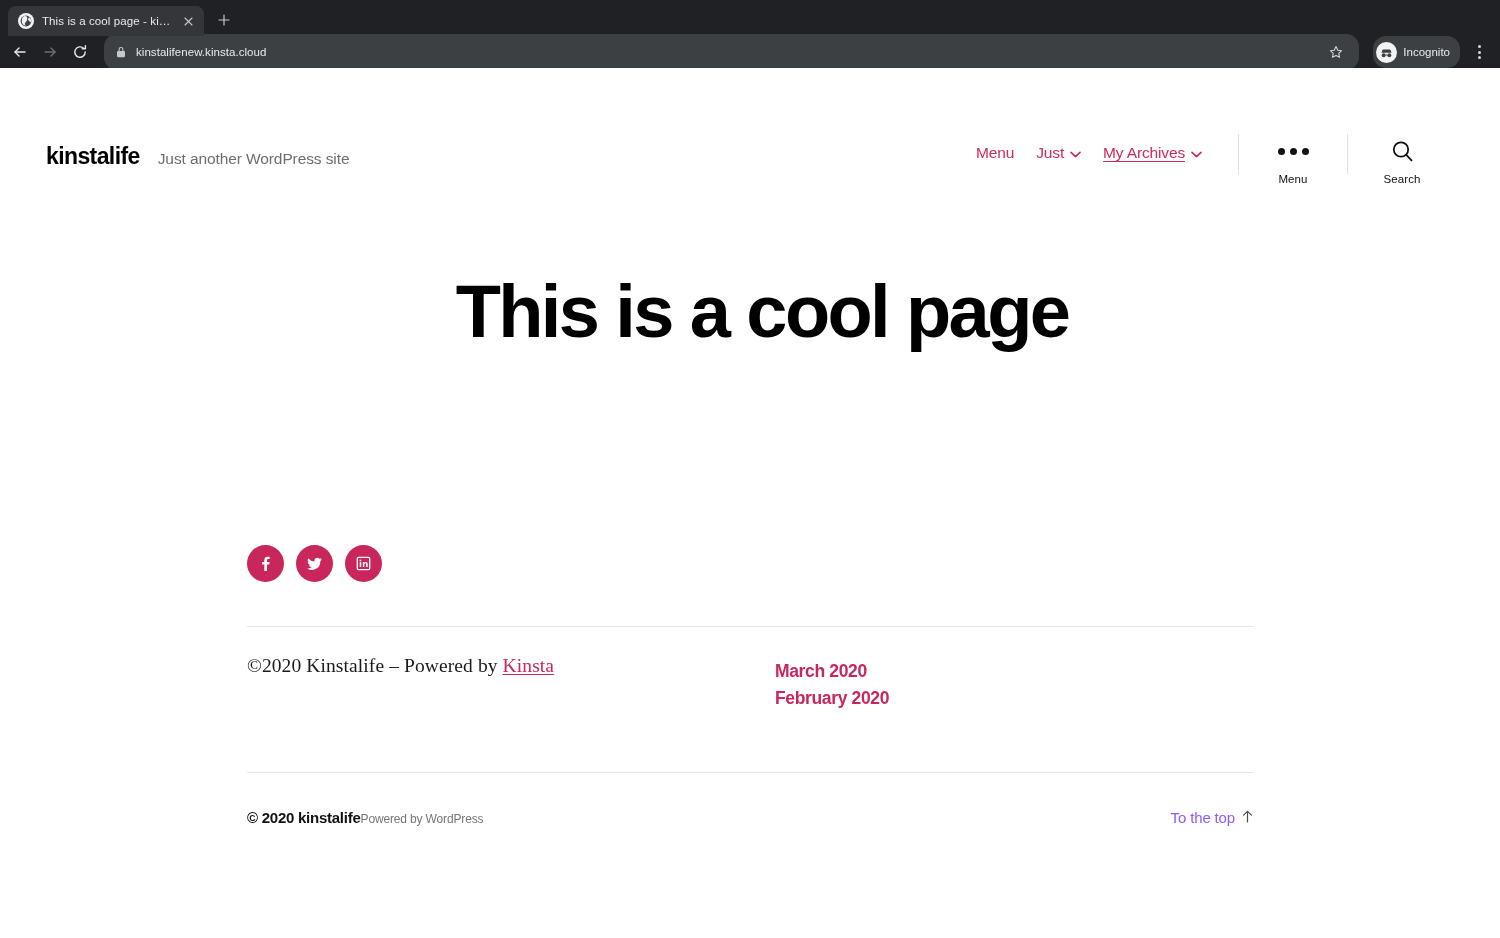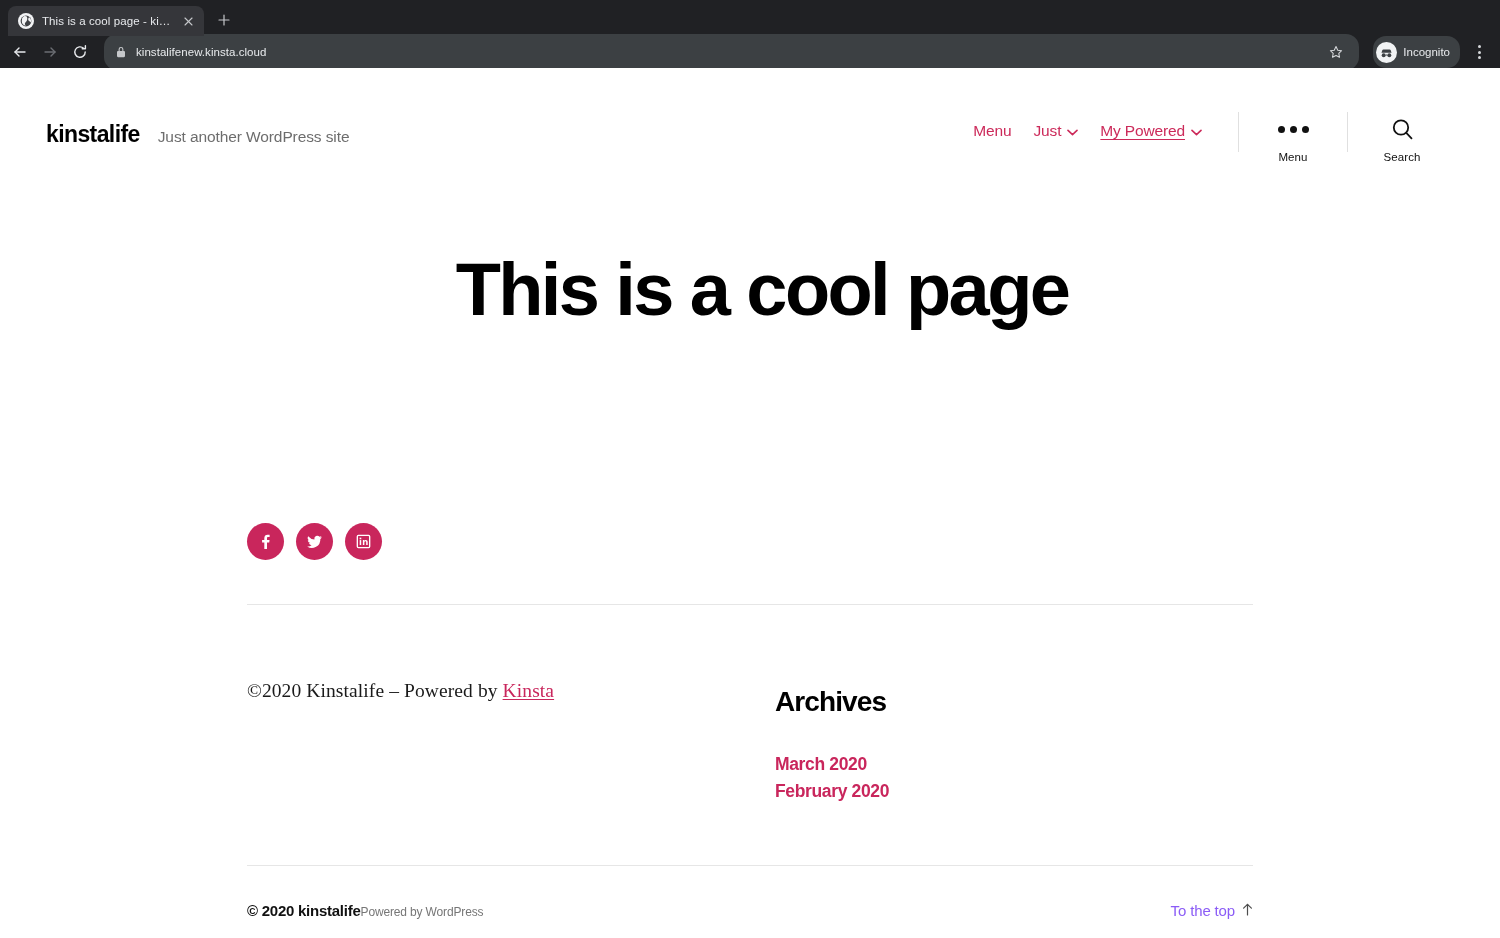--- a/index.html
+++ b/index.html
@@ -168,21 +168,21 @@
     height: 870px;
     background: #ffffff;
     overflow: hidden;
     position: relative;
   }
 
   
   .site-header {
     display: flex;
     align-items: flex-start;
-    padding: 38px 56px 0 46px;
+    padding: 60px 56px 0 46px;
   }
 
   .brand-block {
     display: flex;
     align-items: baseline;
     gap: 18px;
     padding-top: 15px;
   }
 
   .site-title {
@@ -299,21 +299,21 @@
     background: #e6e6e6;
     margin: 0 247px;
   }
   .rule-1 { margin-top: 44px; }
   .rule-2 { margin-top: 57px; }
 
   
   .footer-cols {
     display: flex;
     padding: 0 247px;
-    margin-top: 75px;
+    margin-top: 28px;
     align-items: flex-start;
   }
   .footer-credit {
     width: 528px;
     font-family: "Liberation Serif", serif;
     font-size: 19.5px;
     color: #1a1a1a;
     letter-spacing: 0.1px;
   }
   .footer-credit a {
@@ -470,21 +470,21 @@
         </a>
         <a class="nav-item">
           <span>Just</span>
           <span class="chev">
             <svg width="11" height="7" viewBox="0 0 11 7" fill="none" stroke="#cc2a5a" stroke-width="1.6" stroke-linecap="round" stroke-linejoin="round">
               <polyline points="1,1.4 5.5,5.6 10,1.4"></polyline>
             </svg>
           </span>
         </a>
         <a class="nav-item current">
-          <span>My Powered</span>
+          <span>My Archives</span>
           <span class="chev">
             <svg width="11" height="7" viewBox="0 0 11 7" fill="none" stroke="#cc2a5a" stroke-width="1.6" stroke-linecap="round" stroke-linejoin="round">
               <polyline points="1,1.4 5.5,5.6 10,1.4"></polyline>
             </svg>
           </span>
         </a>
       </nav>
 
       <div class="nav-divider"></div>
 
@@ -539,21 +539,20 @@
   </div>
 
   <div class="rule rule-1"></div>
 
   <div class="footer-cols">
     <div class="footer-credit">
       <span>©2020 Kinstalife – Powered by </span><a>Kinsta</a>
     </div>
 
     <div class="widget-area">
-      <h2 class="widget-title">Archives</h2>
       <ul class="widget-list">
         <li>
           <a>March 2020</a>
         </li>
         <li>
           <a>February 2020</a>
         </li>
       </ul>
     </div>
   </div>

